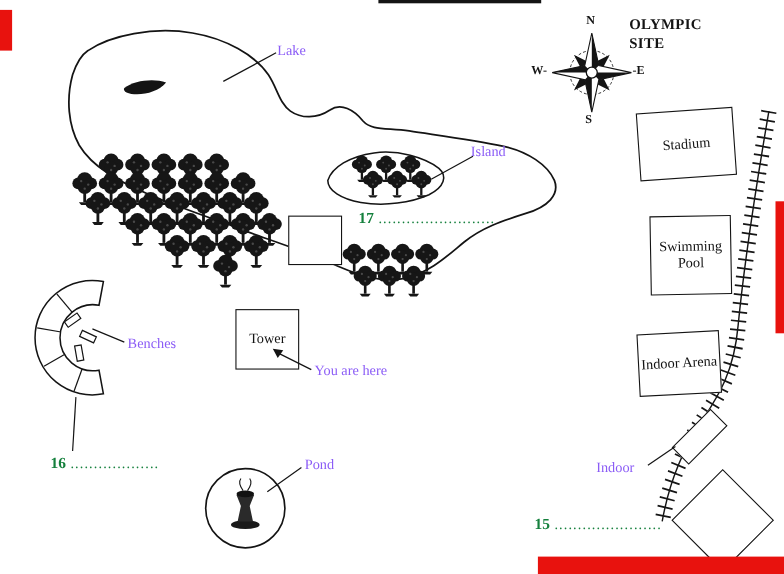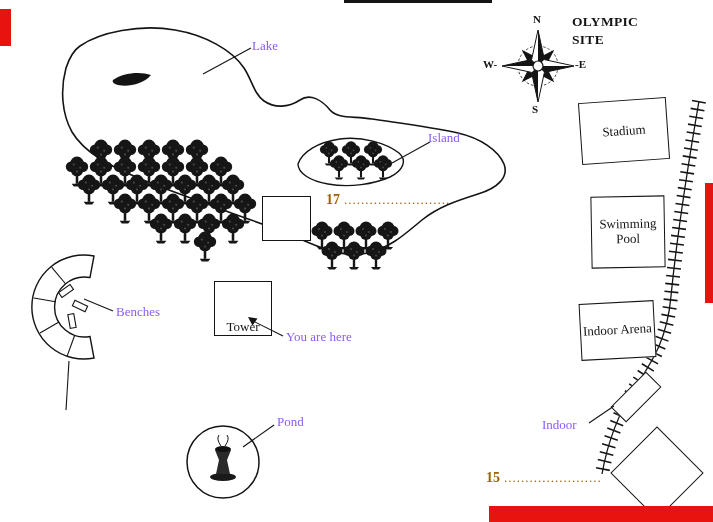--- a/index.html
+++ b/index.html
@@ -2,29 +2,29 @@
 <html><head>
 <meta charset="utf-8">
 <style>
   html,body{margin:0;padding:0;background:#e9e9e9;}
   #stage{
     position:relative;width:713px;height:522px;background:#ffffff;
     overflow:hidden;font-family:"Liberation Serif",serif;color:#141414;
   }
   svg{position:absolute;left:0;top:0;pointer-events:none;}
   .lbl{position:absolute;font-size:13px;white-space:nowrap;color:#8b5cf6;}
-  .qlbl{position:absolute;white-space:nowrap;color:#a16207;font-family:Liberation Serif, serif;}
+  .qlbl{position:absolute;white-space:nowrap;color:#15803d;font-family:Liberation Serif, serif;}
   .qlbl .num{font-weight:bold;font-size:14px;}
   .qlbl .dots{font-size:13px;letter-spacing:1px;}
   .box{
     position:absolute;background:#ffffff;border:1.6px solid #141414;box-sizing:border-box;
     display:flex;align-items:center;justify-content:center;text-align:center;
     font-size:13px;line-height:1.15;color:#141414;
   }
-  #tower-box{left:214px;top:281px;width:58px;height:55px;align-items:flex-end;}
+  #tower-box{left:214px;top:281px;width:58px;height:55px;}
   #box17{left:262px;top:196px;width:49px;height:45px;}
   #stadium-box{left:580px;top:100px;width:88px;height:62px;transform:rotate(-4deg);}
   #swimming-box{left:591px;top:196px;width:74px;height:72px;transform:rotate(-1deg);padding:2px;}
   #indoor-box{left:580px;top:302px;width:75px;height:57px;transform:rotate(-3deg);padding:2px;}
   #station-box{left:611px;top:386px;width:50px;height:22px;transform:rotate(-45deg);}
   #diamond-box{left:624px;top:440px;width:66px;height:66px;transform:rotate(45deg);}
   #site-title{position:absolute;left:572px;top:13px;width:84px;text-align:left;
     font-weight:bold;font-size:13.5px;line-height:1.35;letter-spacing:.3px;}
   .compass-letter{position:absolute;font-size:11px;font-weight:bold;}
   #cmp-n{left:533px;top:13px;}
@@ -192,20 +192,24 @@
   <div class="lbl" style="left:428px;top:130px">Island</div>
   <div class="lbl" style="left:116px;top:304px">Benches</div>
   <div class="lbl" style="left:286px;top:329px">You are here</div>
   <div class="lbl" style="left:277px;top:414px">Pond</div>
   <div class="lbl" style="left:542px;top:417px">Indoor</div>
 
   <div class="qlbl" style="left:326px;top:190px">
     <span class="num">17</span>
     <span class="dots">.........................</span>
   </div>
+  <div class="qlbl" style="left:46px;top:412px">
+    <span class="num">16</span>
+    <span class="dots">...................</span>
+  </div>
   <div class="qlbl" style="left:486px;top:468px">
     <span class="num">15</span>
     <span class="dots">.......................</span>
   </div>
 
   <div id="site-title">OLYMPIC SITE</div>
   <span class="compass-letter" id="cmp-n">N</span>
   <span class="compass-letter" id="cmp-s">S</span>
   <span class="compass-letter" id="cmp-w">W-</span>
   <span class="compass-letter" id="cmp-e">-E</span>

